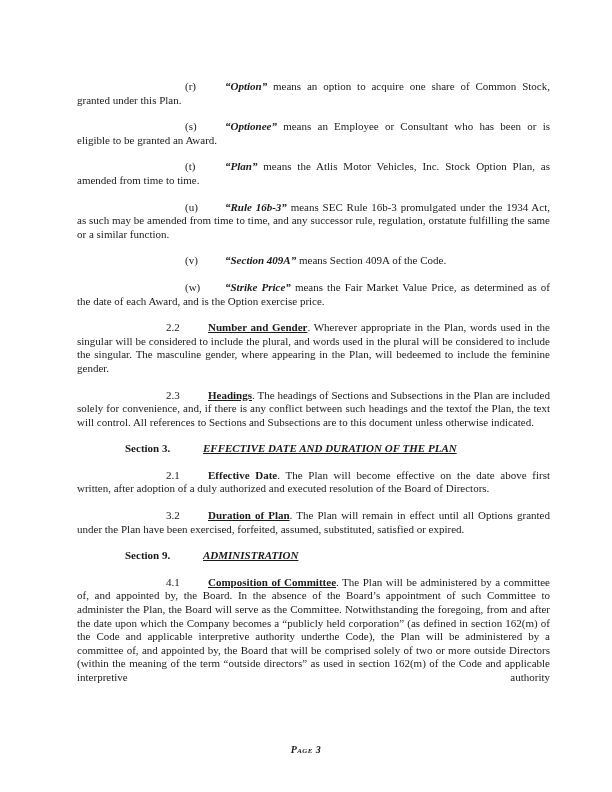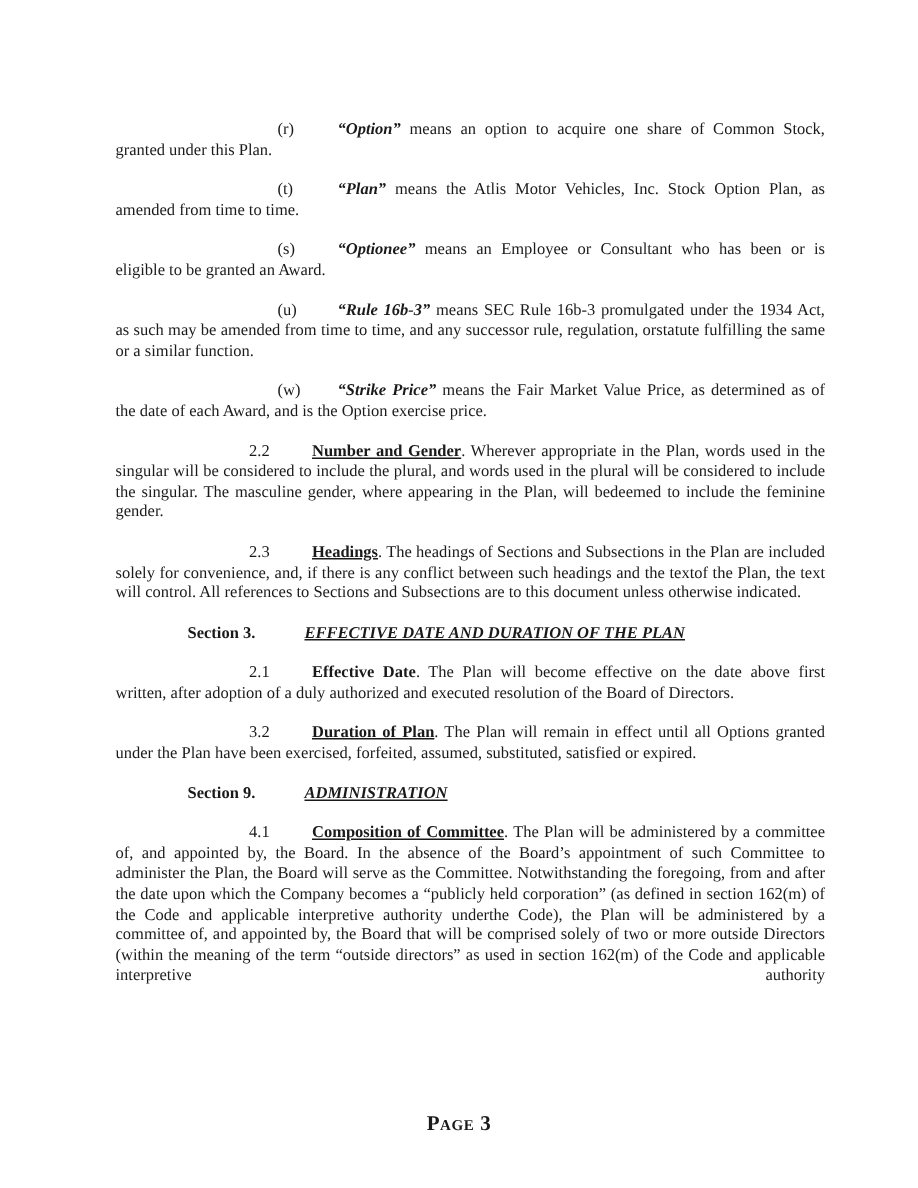--- a/index.html
+++ b/index.html
@@ -44,39 +44,41 @@
   
   .para.runover { text-align-last: justify; }
   .footer {
     position: absolute;
     top: 743px;
     left: 0;
     width: 612px;
     text-align: center;
     font-variant: small-caps;
     font-weight: bold;
-    font-size: 14px;
+    font-size: 10px;
     letter-spacing: 0.4px;
     color: #1a1a1a;
+    font-style: italic;
   }
 </style>
 </head>
 <body>
 
 <div class="page">
   <div class="content">
 
     <p class="para def"><span class="lbl">(r)</span><span class="term-def">“Option”</span><span> means an option to acquire one share of Common Stock, granted under this Plan.</span></p>
 
+    <p class="para def"><span class="lbl">(s)</span><span class="term-def">“Optionee”</span><span> means an Employee or Consultant who has been or is eligible to be granted an Award.</span></p>
+
     <p class="para def"><span class="lbl">(t)</span><span class="term-def">“Plan”</span><span> means the Atlis Motor Vehicles, Inc. Stock Option Plan, as amended from time to time.</span></p>
-
-    <p class="para def"><span class="lbl">(s)</span><span class="term-def">“Optionee”</span><span> means an Employee or Consultant who has been or is eligible to be granted an Award.</span></p>
 
     <p class="para def"><span class="lbl">(u)</span><span class="term-def">“Rule 16b-3”</span><span> means SEC Rule 16b-3 promulgated under the 1934 Act, as such may be amended from time to time, and any successor rule, regulation, orstatute fulfilling the same or a similar function.</span></p>
 
+    <p class="para def"><span class="lbl">(v)</span><span class="term-def">“Section 409A”</span><span> means Section 409A of the Code.</span></p>
 
     <p class="para def"><span class="lbl">(w)</span><span class="term-def">“Strike Price”</span><span> means the Fair Market Value Price, as determined as of the date of each Award, and is the Option exercise price.</span></p>
 
     <p class="para sub"><span class="lbl">2.2</span><span class="term-sub">Number and Gender</span><span>. Wherever appropriate in the Plan, words used in the singular will be considered to include the plural, and words used in the plural will be considered to include the singular. The masculine gender, where appearing in the Plan, will bedeemed to include the feminine gender.</span></p>
 
     <p class="para sub"><span class="lbl">2.3</span><span class="term-sub">Headings</span><span>. The headings of Sections and Subsections in the Plan are included solely for convenience, and, if there is any conflict between such headings and the textof the Plan, the text will control. All references to Sections and Subsections are to this document unless otherwise indicated.</span></p>
 
     <p class="para sec"><span class="lbl">Section 3.</span><span class="title">EFFECTIVE DATE AND DURATION OF THE PLAN</span></p>
 
     <p class="para sub"><span class="lbl">2.1</span><span class="term-sub noul">Effective Date</span><span>. The Plan will become effective on the date above first written, after adoption of a duly authorized and executed resolution of the Board of Directors.</span></p>

